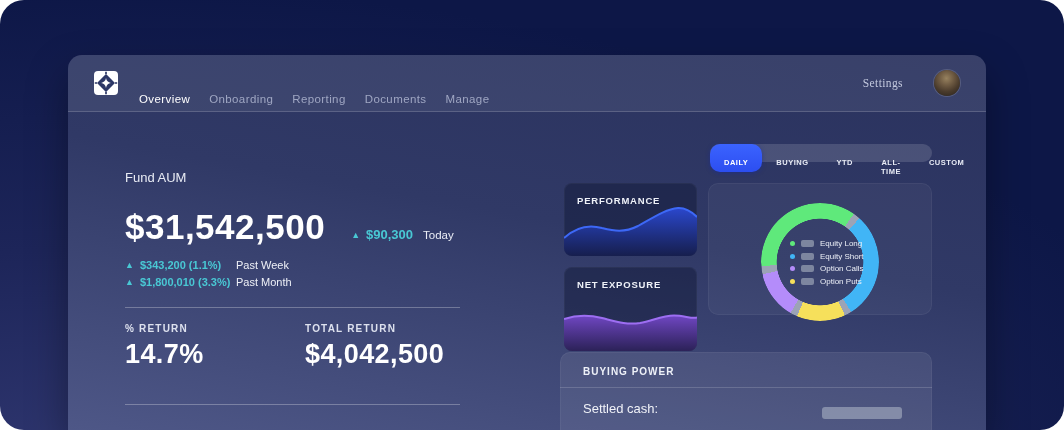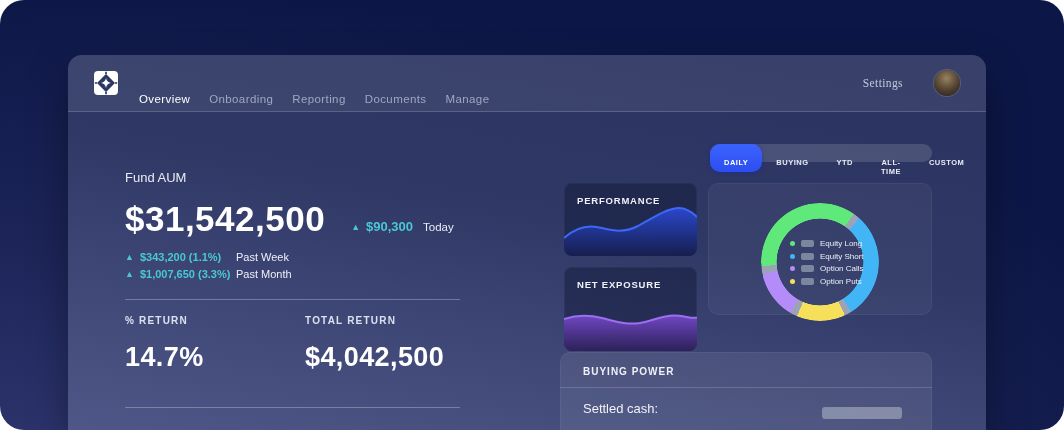--- a/index.html
+++ b/index.html
@@ -23,36 +23,36 @@
   .settings-link{background:none;border:0;padding:0;cursor:pointer;font-family:inherit;
                  font-size:11.5px;letter-spacing:.4px;color:#c3c9de;}
   .avatar{width:26px;height:26px;border-radius:50%;cursor:pointer;border:0;padding:0;
           background:radial-gradient(circle at 48% 32%, #97825f 0%, #6e5a42 32%, #4a3b2c 60%, #25201b 100%);
           box-shadow:0 0 0 1px rgba(255,255,255,.15);}
   
   .left-col{position:absolute;left:57px;top:85px;width:400px;}
   .fund-title{margin:0;font-family:"Liberation Serif","DejaVu Serif",serif;font-weight:500;
               font-size:26px;line-height:32px;color:#f4f6fb;letter-spacing:.3px;}
   .aum-label{margin-top:30px;font-size:13px;color:#e8ebf4;}
-  .aum-row{margin-top:16px;display:flex;align-items:baseline;}
+  .aum-row{margin-top:24px;display:flex;align-items:baseline;}
   .aum-value{font-size:35px;font-weight:700;color:#ffffff;letter-spacing:.5px;line-height:36px;}
   .today-group{margin-left:26px;display:flex;align-items:baseline;}
   .up-arrow{font-size:9px;color:#49c8d4;margin-right:6px;position:relative;top:-1px;}
   .teal{color:#49c8d4;}
   .today-change{font-size:13px;font-weight:600;}
   .today-label{font-size:11.5px;color:#e9ecf5;margin-left:10px;}
   .changes{margin-top:14px;display:flex;flex-direction:column;gap:5px;}
   .change-row{display:flex;align-items:baseline;font-size:11px;}
   .change-val{width:111px;font-weight:600;display:flex;align-items:baseline;}
   .change-label{color:#eef0f7;font-size:11px;}
   .divider{height:1px;background:rgba(255,255,255,.28);margin-top:19px;width:335px;}
   .stats-row{margin-top:15px;display:flex;gap:32px;}
   .stat-col1{width:148px;}
   .stat-label{font-size:10px;font-weight:700;letter-spacing:1.2px;color:#dde1ee;}
-  .stat-value{margin-top:16px;font-size:27px;font-weight:700;color:#ffffff;letter-spacing:.4px;}
+  .stat-value{margin-top:5px;font-size:27px;font-weight:700;color:#ffffff;letter-spacing:.4px;}
   .divider2{height:1px;background:rgba(255,255,255,.28);margin-top:34px;width:335px;}
   
   .tabbar{position:absolute;left:642px;top:89px;width:222px;height:18px;border-radius:10px;
           background:rgba(255,255,255,.14);display:flex;align-items:stretch;}
   .tab{flex:1;background:none;border:0;padding:14px;cursor:pointer;font-family:inherit;
        font-size:7.5px;font-weight:700;letter-spacing:.5px;color:#e8ebf5;border-radius:10px;}
   .tab.active{background:linear-gradient(180deg,#3b63ff,#2c4ef0);color:#ffffff;
               box-shadow:0 1px 4px rgba(20,40,160,.5);}
   
   .mini-card{position:absolute;left:496px;width:133px;border-radius:8px;overflow:hidden;
@@ -132,21 +132,21 @@
           <div class="change-row">
             <span class="change-val teal">
               <span class="up-arrow">▲</span>
               <span>$343,200 (1.1%)</span>
             </span>
             <span class="change-label">Past Week</span>
           </div>
           <div class="change-row">
             <span class="change-val teal">
               <span class="up-arrow">▲</span>
-              <span>$1,007,650 (3.3%)</span>
+              <span>$1,800,010 (3.3%)</span>
             </span>
             <span class="change-label">Past Month</span>
           </div>
         </div>
         <div class="divider"></div>
         <div class="stats-row">
           <div class="stat-col1">
             <div class="stat-label">% RETURN</div>
             <div class="stat-value">14.7%</div>
           </div>

